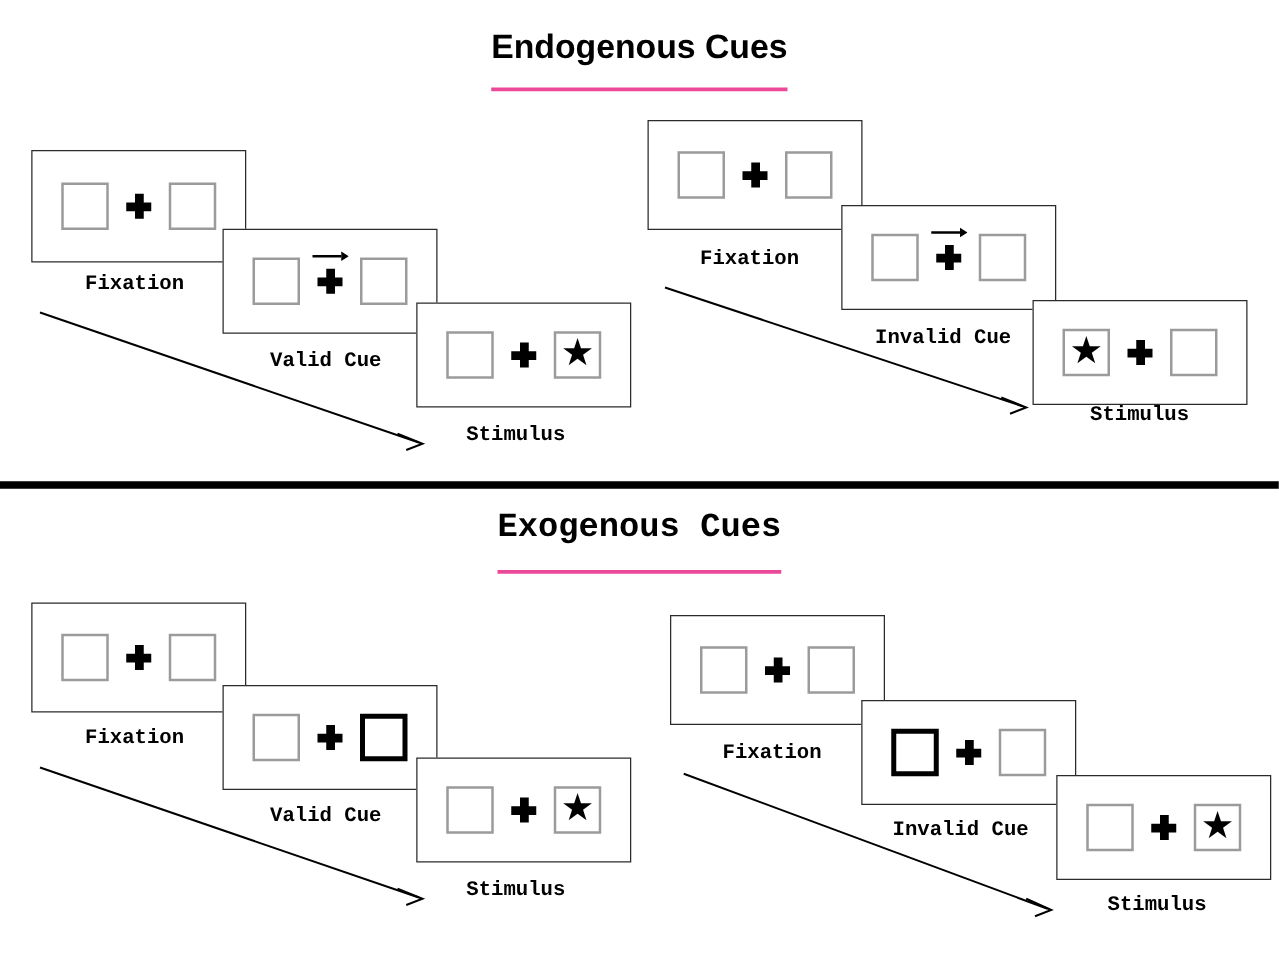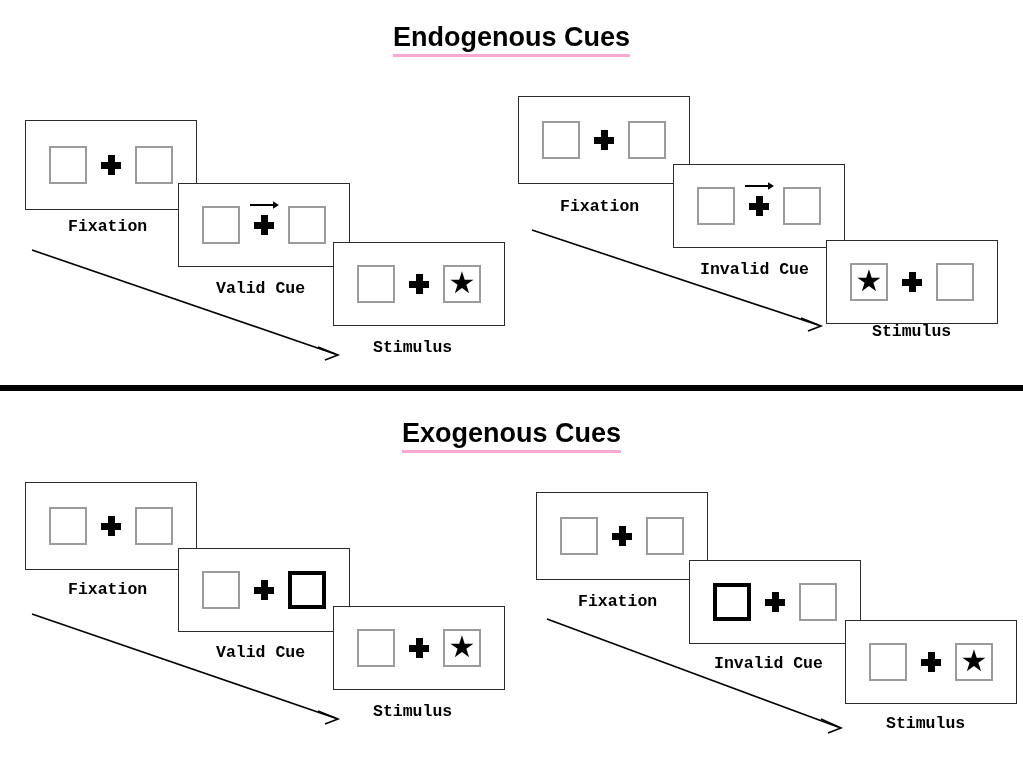--- a/index.html
+++ b/index.html
@@ -18,22 +18,22 @@
   .section-title {
     position: absolute;
     width: 100%;
     text-align: center;
     font-size: 27px;
     font-weight: bold;
     color: #000000;
     letter-spacing: 0px;
   }
   .section-title span {
-    border-bottom: 3px solid #f9a8d4;
-    padding-bottom: 2px;
+    border-bottom: 3px solid #ec4899;
+    padding-bottom: 18px;
   }
 
   .divider {
     position: absolute;
     left: 0;
     width: 1023px;
     height: 6px;
     background: #000000;
   }
 
@@ -211,21 +211,21 @@
 
 <div class="flow-arrow" style="left:530px; top:228px;">
   <svg width="310" height="108" viewBox="0 0 310 108">
     <line x1="2" y1="2" x2="288" y2="97" stroke="#000" stroke-width="1.6"></line>
     <polyline points="271,90 291,98 278,103" fill="none" stroke="#000" stroke-width="1.6"></polyline>
   </svg>
 </div>
 
 <div class="divider" style="top:385px;"></div>
 
-<div class="section-title" style="top:418px;">
+<div class="section-title" style="top:408px;font-family:Liberation Mono, monospace;">
   <span>Exogenous Cues</span>
 </div>
 
 <div class="panel" style="left:25px; top:482px; width:172px; height:88px;">
   <div class="panel-inner">
     <div class="box"></div>
     <div class="cross"></div>
     <div class="box"></div>
   </div>
 </div>

